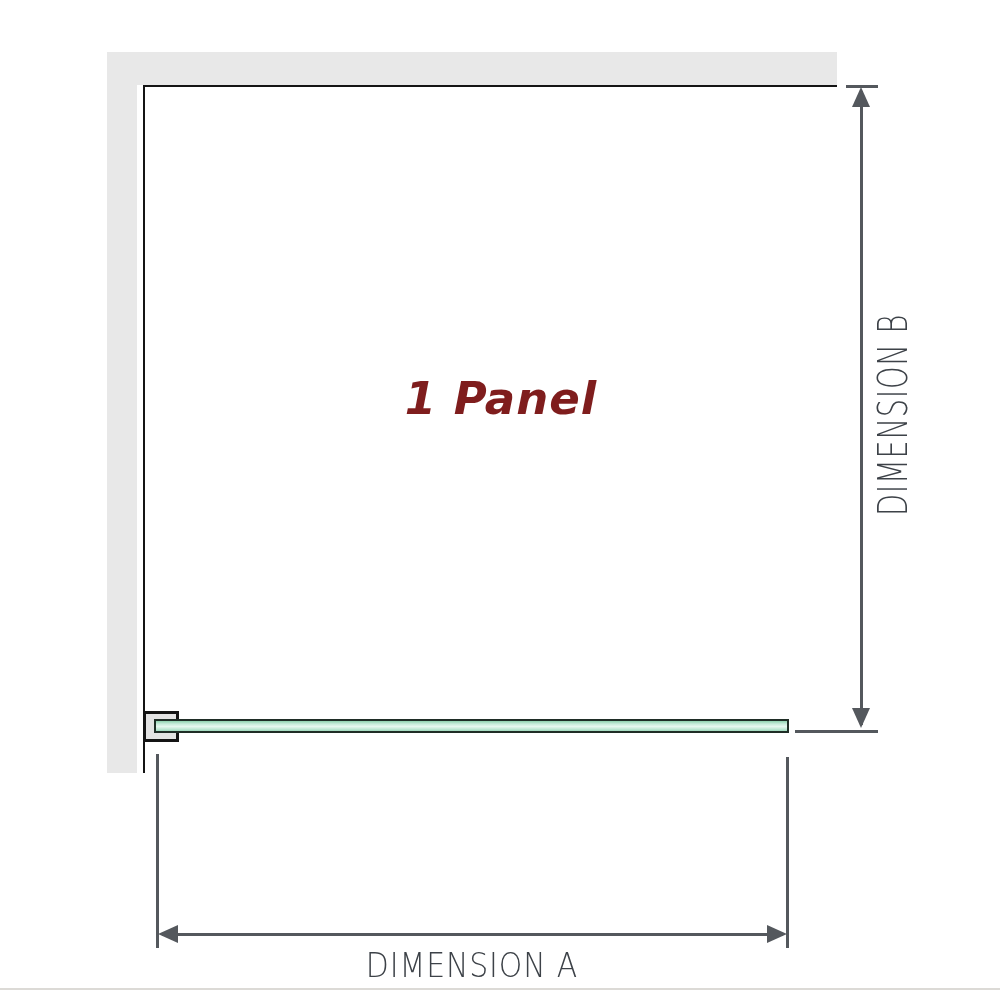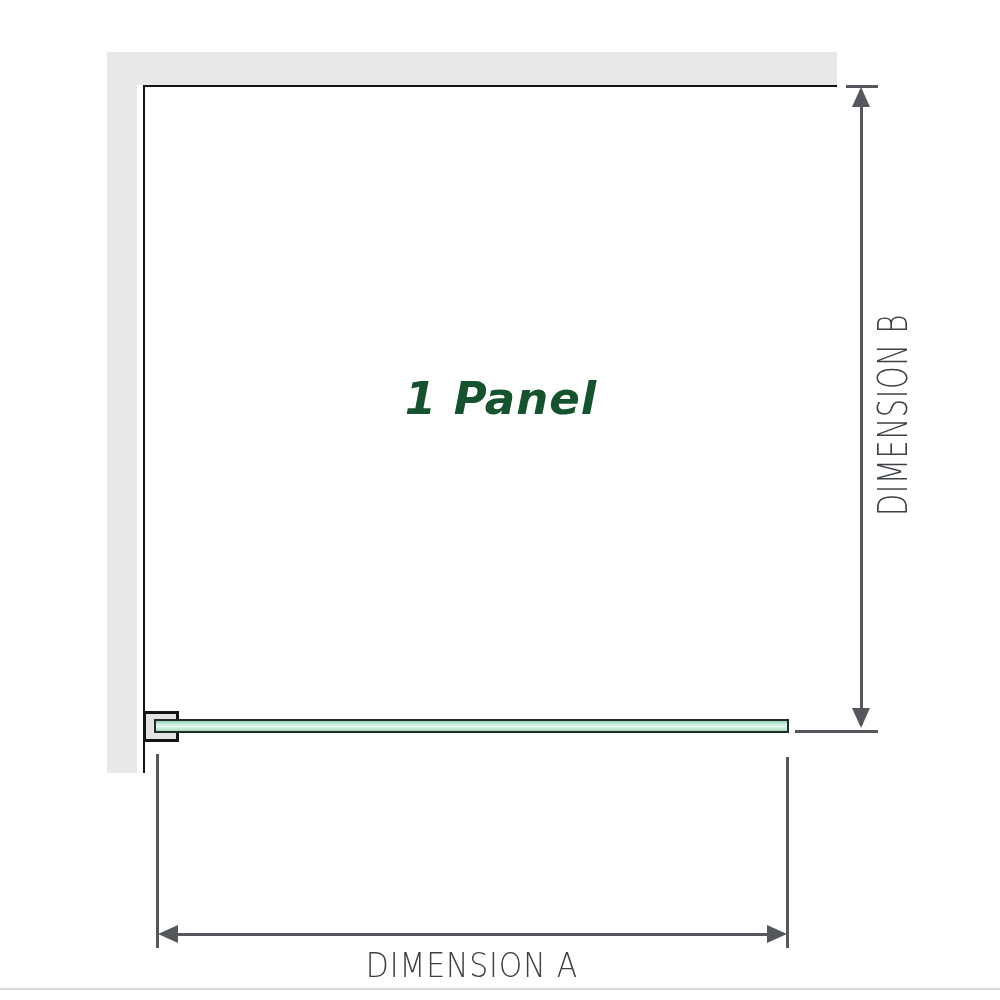--- a/index.html
+++ b/index.html
@@ -103,21 +103,21 @@
   <div class="abs wall-top" style="background-color: rgb(232, 232, 232);"></div>
   <div class="abs wall-left" style="background-color: rgb(232, 232, 232);"></div>
 
   <div class="abs frame-top" style="background-color: rgb(20, 20, 20);"></div>
   <div class="abs frame-left" style="background-color: rgb(20, 20, 20);"></div>
 
   <div class="abs bracket" style="background-color: rgb(227, 227, 227); border-color: rgb(20, 20, 20);"></div>
 
   <div class="abs glass" style="border-color: rgb(31, 45, 38);"></div>
 
-  <div class="abs panel-label" style="color: #14532d;">1 Panel</div>
+  <div class="abs panel-label" style="color: #7f1d1d;">1 Panel</div>
 
   <div class="abs dim dimB-tick-top" style="background-color: rgb(84, 88, 93);"></div>
   <div class="abs dim dimB-tick-bottom" style="background-color: rgb(84, 88, 93);"></div>
   <div class="abs dim dimB-line" style="background-color: rgb(84, 88, 93);"></div>
   <div class="abs tri tri-up"></div>
   <div class="abs tri tri-down"></div>
   <div class="abs dim-label dimB-label" style="color: rgb(61, 66, 72);">DIMENSION B</div>
 
   <div class="abs dim dimA-ext-left" style="background-color: rgb(84, 88, 93);"></div>
   <div class="abs dim dimA-ext-right" style="background-color: rgb(84, 88, 93);"></div>

